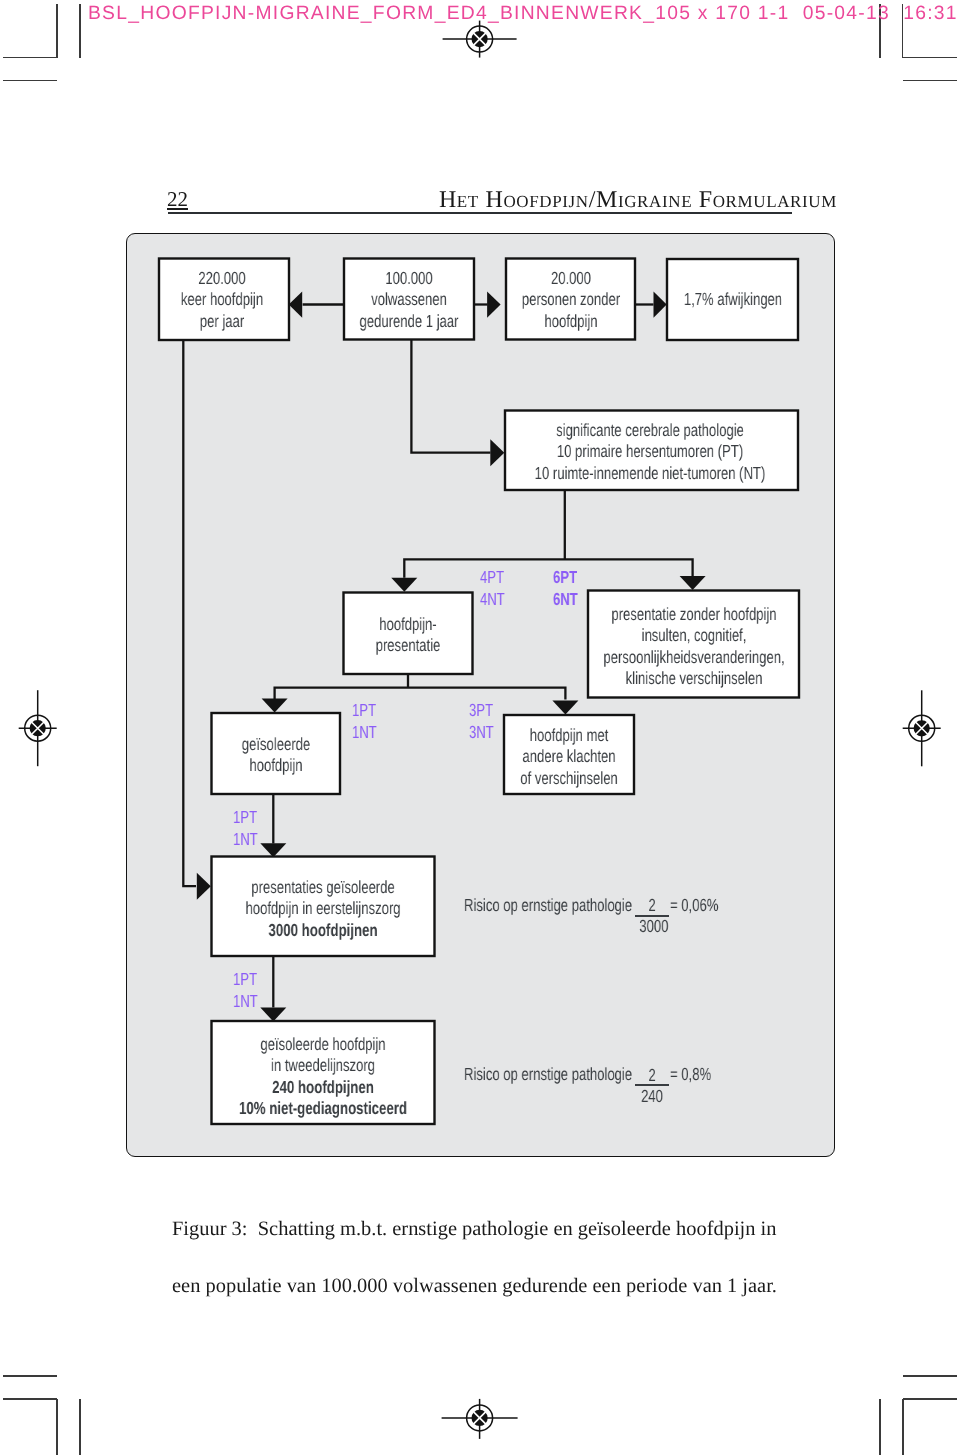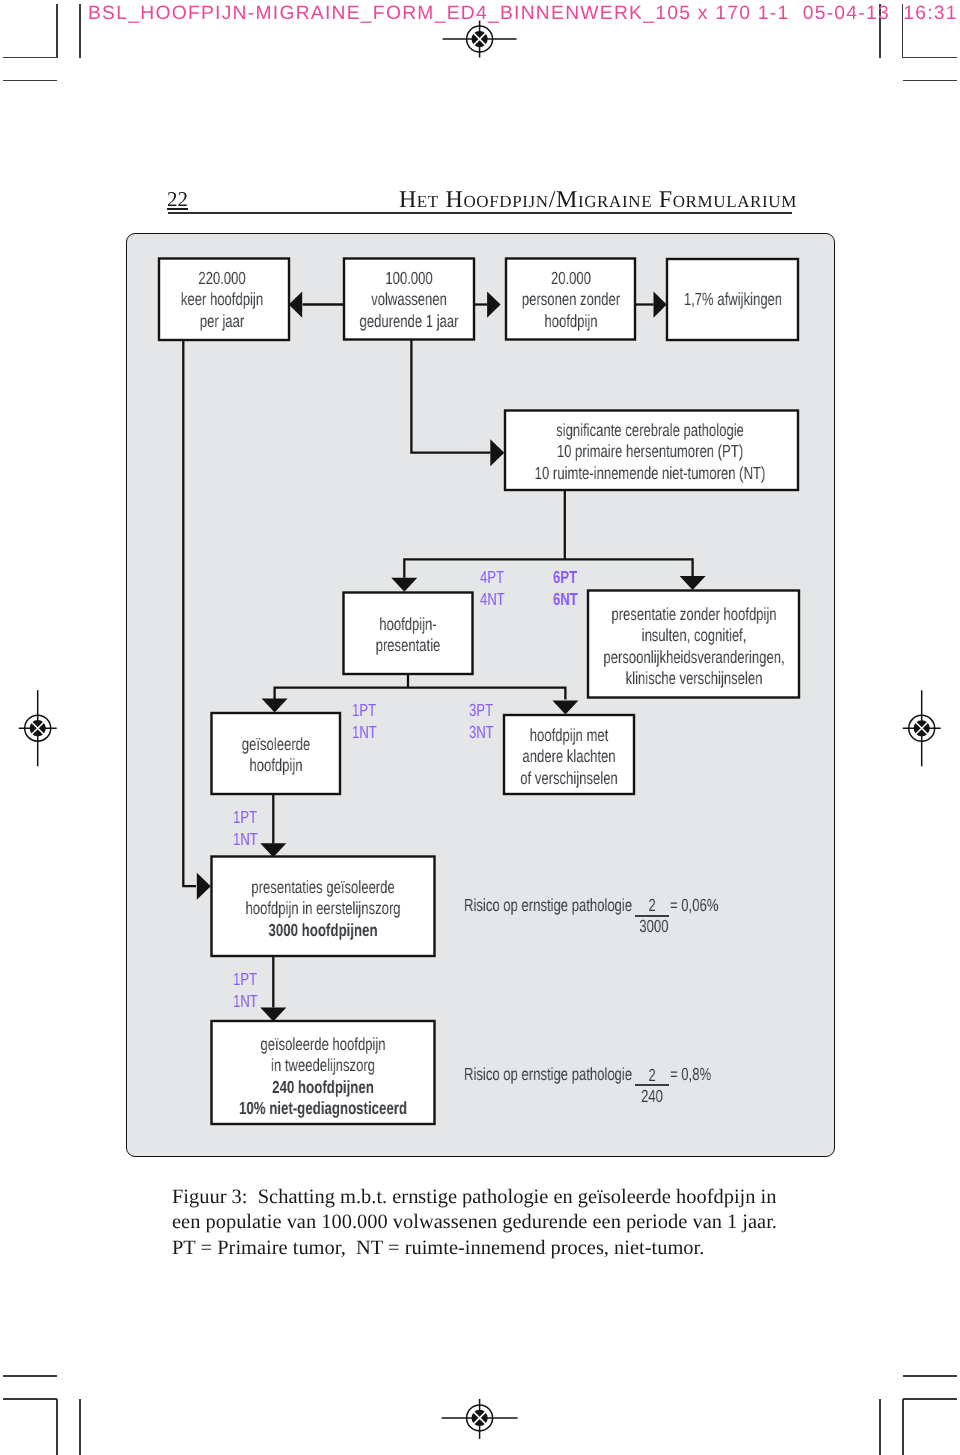--- a/index.html
+++ b/index.html
@@ -6,28 +6,28 @@
   html,body{margin:0;padding:0;}
   body{width:960px;height:1455px;background:#fff;position:relative;overflow:hidden;
        font-family:"Liberation Sans",sans-serif;
        -webkit-font-smoothing:antialiased;text-rendering:geometricPrecision;}
   .abs{position:absolute;}
   #prepress-header{position:absolute;left:87.8px;top:3.8px;font-family:Liberation Sans, sans-serif;
      font-size:19.3px;line-height:19px;letter-spacing:1.26px;color:#ec4899;white-space:pre;}
   #page-number{position:absolute;left:167.2px;top:186.5px;font-family:"Liberation Serif",serif;font-size:21px;color:#1a1a1a;text-decoration:underline;}
   #running-head{position:absolute;left:0;top:187px;width:797px;text-align:right;
      font-family:"Liberation Serif",serif;font-size:24px;font-variant:small-caps;
-     letter-spacing:0.62px;color:#1a1a1a;}
+     letter-spacing:0.62px;color:#1a1a1a;padding-left:40px;}
   #head-rule{position:absolute;left:167.8px;top:211.8px;width:624.2px;height:1.9px;background:#2b2f32;}
   #figure-panel{position:absolute;left:125.9px;top:233.2px;width:709.6px;height:923.5px;
      background:#e5e6e7;border:1.7px solid #131313;border-radius:9px;box-sizing:border-box;}
   #fig-svg{position:absolute;left:126px;top:233px;}
   #caption{position:absolute;left:171.7px;top:1184.5px;width:700px;
      font-family:"Liberation Serif",serif;font-size:20.45px;line-height:25.3px;color:#1a1a1a;}
-  #caption > div{white-space:pre;}
+  #caption > div{white-space:pre;margin-top:32px;}
   #fig-text{pointer-events:none;}
   .bx span,.bx b,.elab span,.risk .rl,.frac .num,.frac .den{will-change:transform;}
   #prepress-header,#page-number,#running-head,#caption{will-change:transform;}
   .bx{position:absolute;text-align:center;color:#393d41;width:0;
       font-family:"Liberation Sans",sans-serif;font-size:17.5px;line-height:21.3px;}
   .bx span{display:block;width:max-content;transform:translateX(-50%) scaleX(0.748);transform-origin:center;white-space:nowrap;}
   .bx b{display:block;width:max-content;font-weight:bold;transform:translateX(-50%) scaleX(0.758);transform-origin:center;white-space:nowrap;}
   .elab{position:absolute;color:#8b5cf6;font-family:"Liberation Sans",sans-serif;
       font-size:17.5px;line-height:22px;text-align:left;}
   .elab span{display:block;transform:scaleX(0.748);transform-origin:left center;white-space:nowrap;}
@@ -243,14 +243,13 @@
       <span class="den">240</span>
     </span>
     <span class="rl" style="left:543.8px;top:-2.5px;">= 0,8%</span>
   </div>
 
 </div>
 
 <div id="caption">
   <div>Figuur 3:  Schatting m.b.t. ernstige pathologie en geïsoleerde hoofdpijn in</div>
   <div>een populatie van 100.000 volwassenen gedurende een periode van 1 jaar.</div>
-  <div>PT = Primaire tumor,  NT = ruimte-innemend proces, niet-tumor.</div>
 </div>
 
 </body></html>

